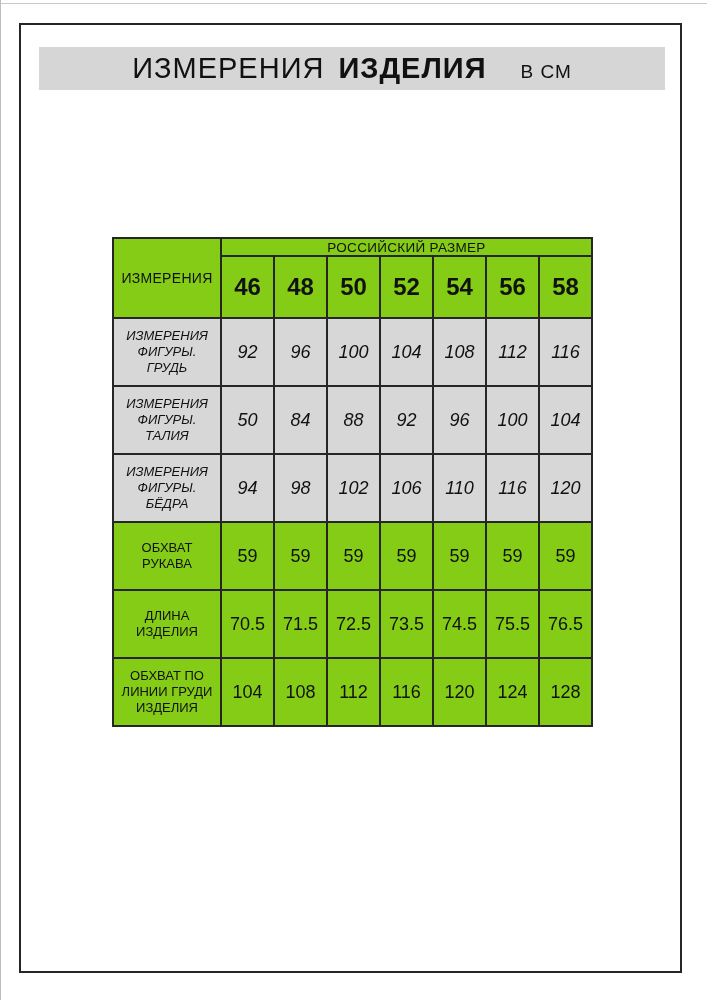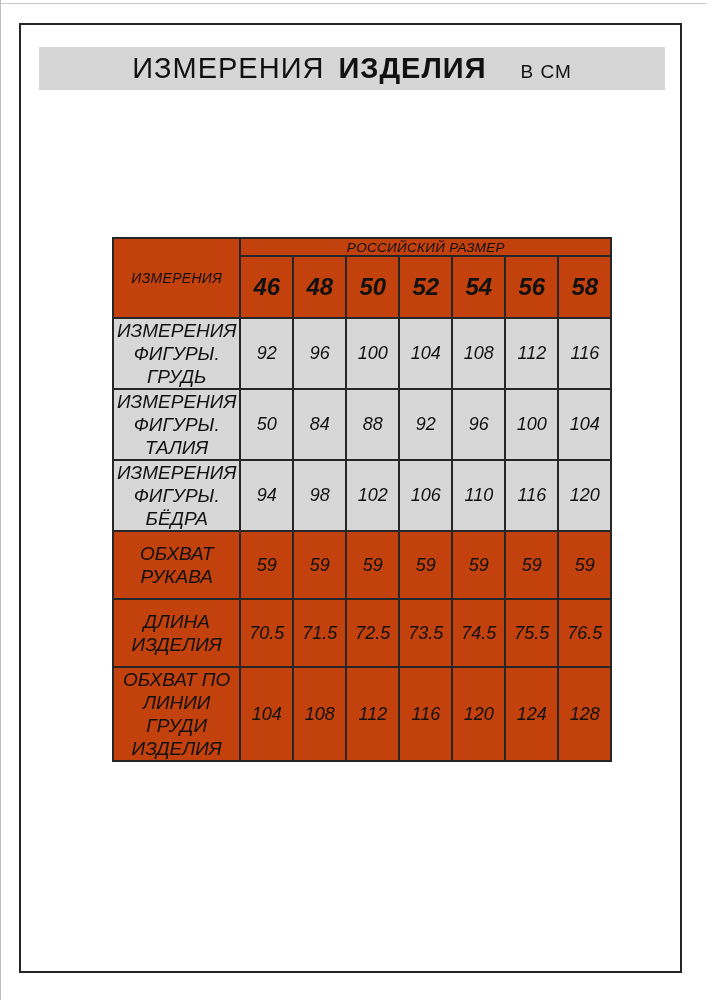--- a/index.html
+++ b/index.html
@@ -47,27 +47,27 @@
   }
 
   
   table.size-table {
     position:absolute; left:91px; top:212px;
     border-collapse:collapse; table-layout:fixed;
   }
   .size-table td {
     border:2px solid #262626;
     text-align:center; vertical-align:middle;
-    padding:0 3px; background:#c2410c;font-style:italic;
+    padding:0 3px; background:#84cc16;
   }
   .corner-cell   { font-size:14px; letter-spacing:0.3px; }
   .group-header  { height:18px; font-size:13.5px; letter-spacing:0.3px; }
   .size-cell     { height:62px; font-size:24px; font-weight:bold; }
   tr.data-row td { height:68px; }
-  .row-label     { font-size:19px; line-height:23px;margin-top:14px; }
+  .row-label     { font-size:13px; line-height:16px;margin-top:14px; }
   .value-cell    { font-size:18px; }
   tr.shaded td   { background:#d7d7d7; font-style:italic; }
 
   .note {
     position:absolute; left:0; right:0; top:735px;
     text-align:center; font-weight:bold; font-size:15px; letter-spacing:0.2px;
   }
 </style>
 </head>
 <body>

